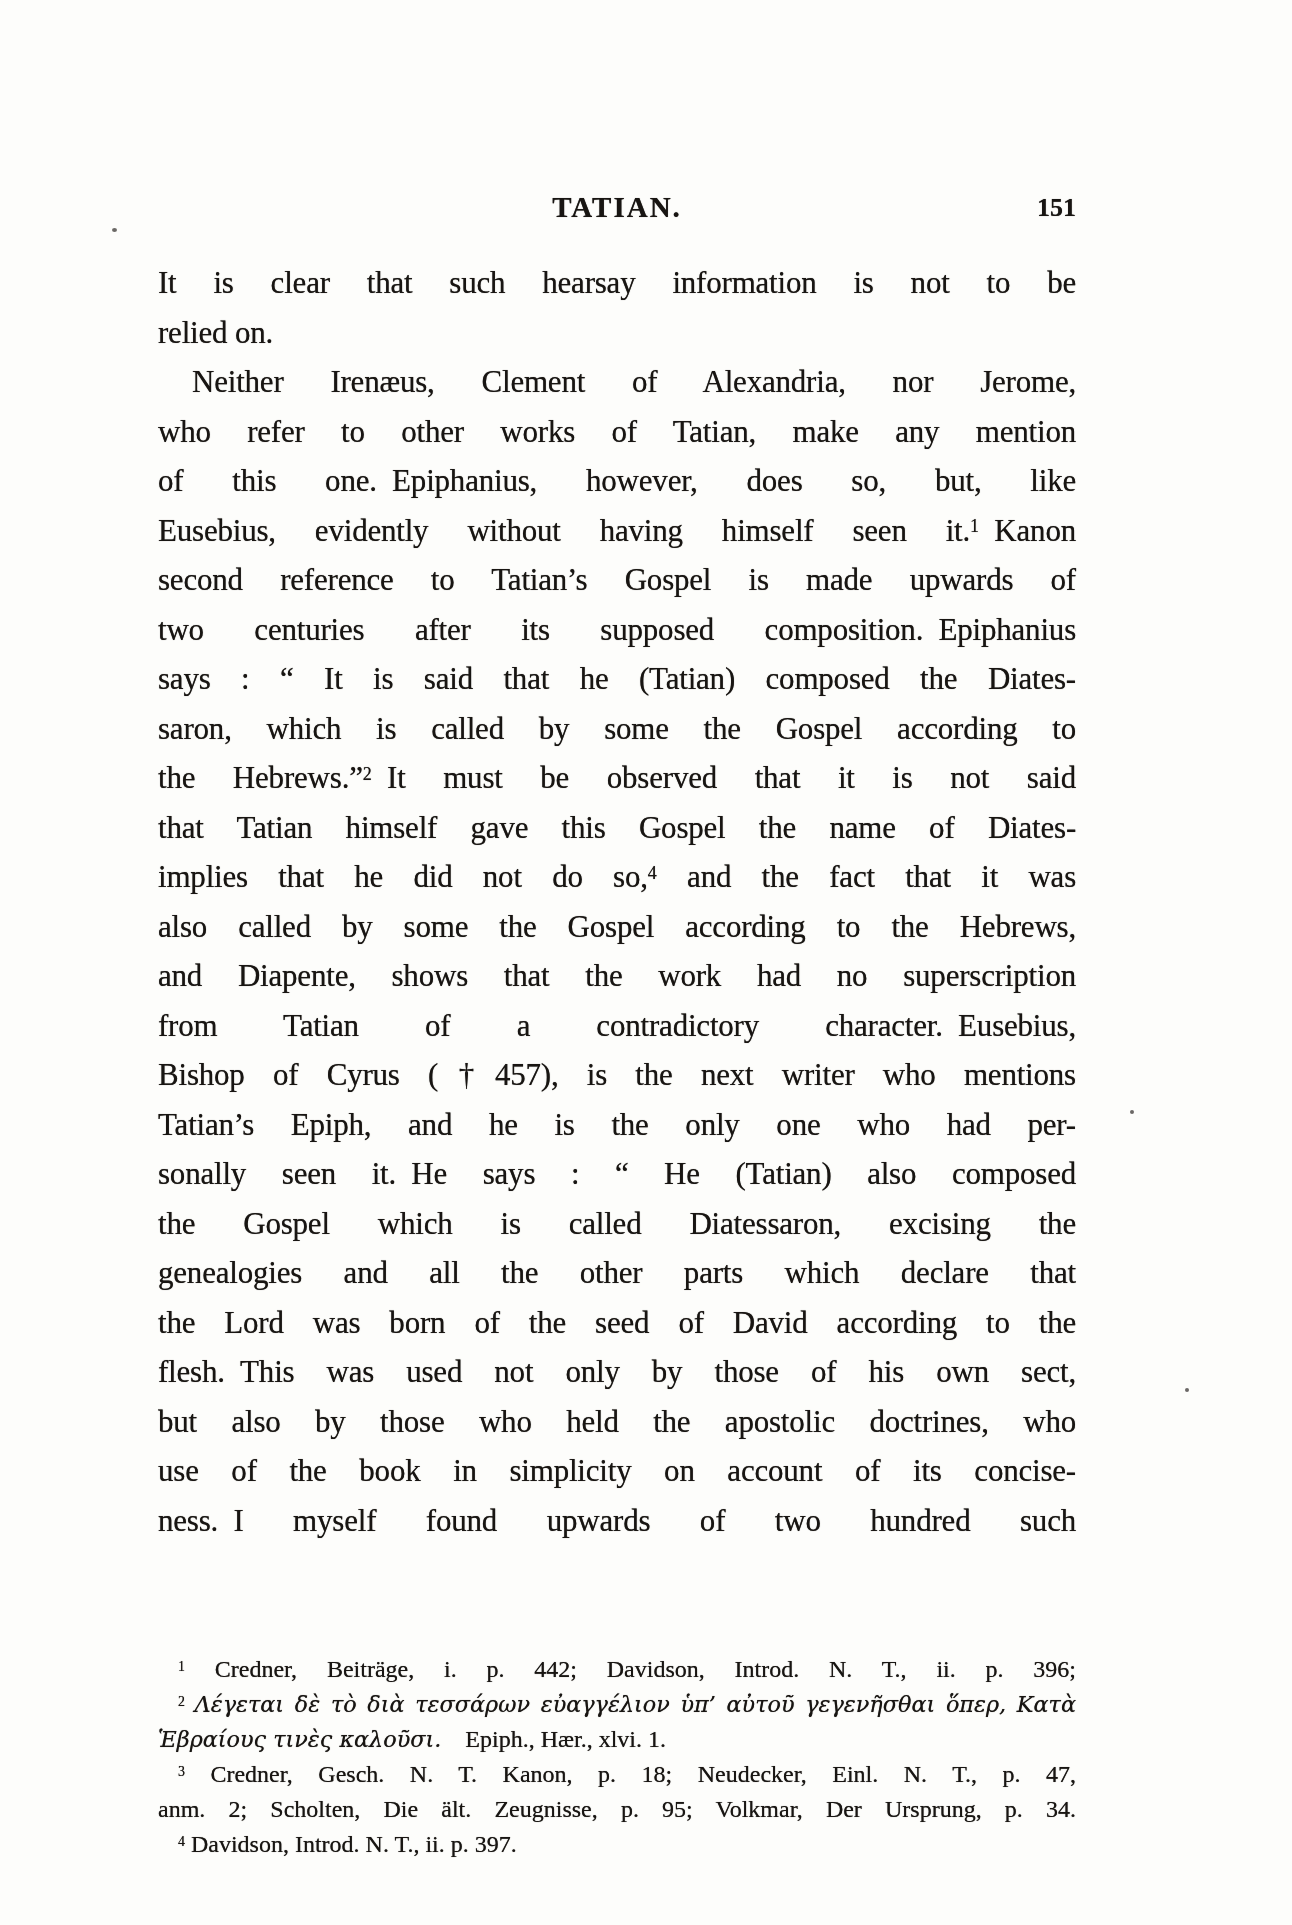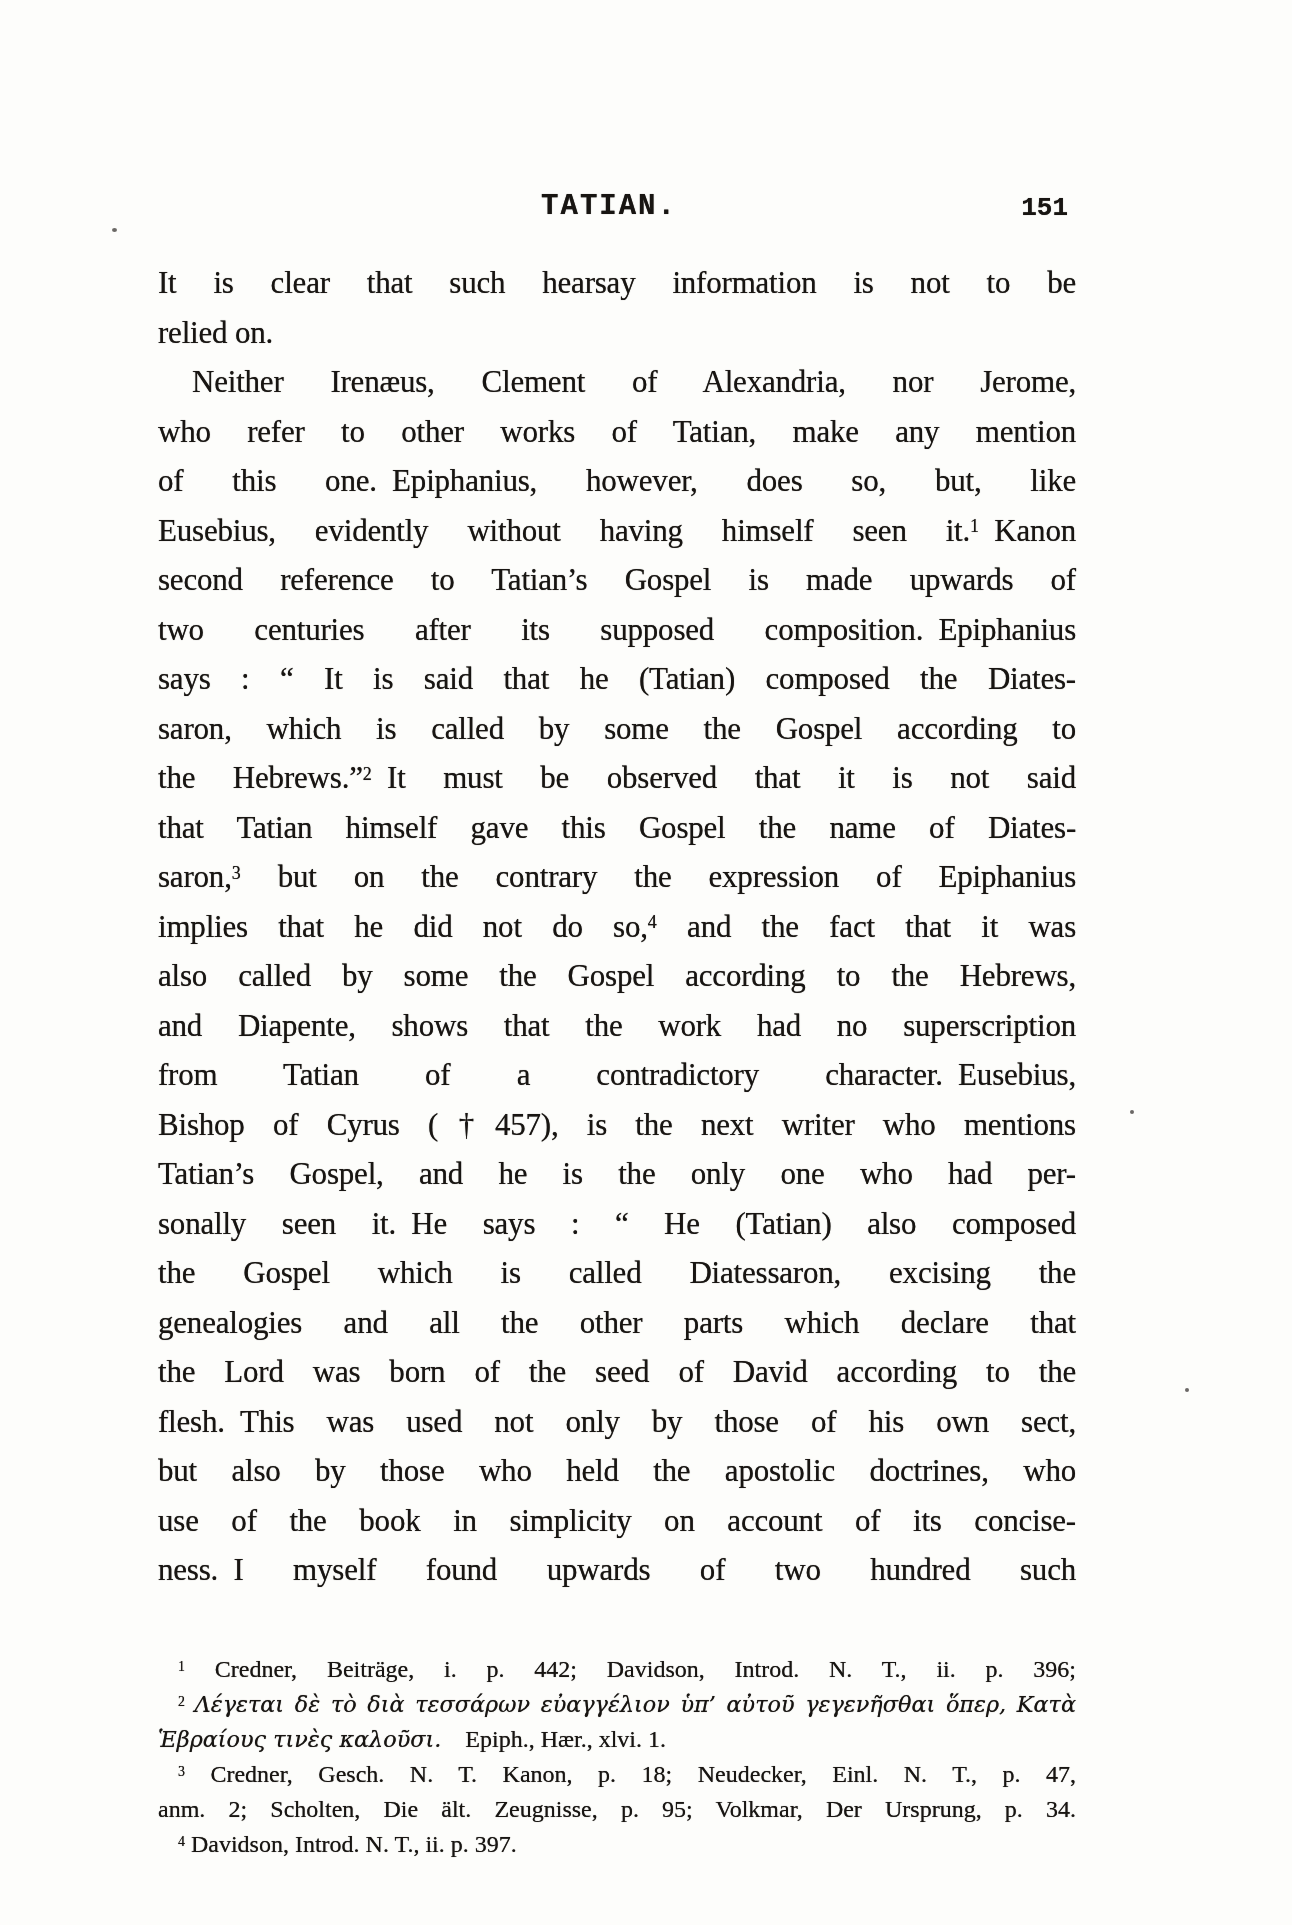--- a/index.html
+++ b/index.html
@@ -15,24 +15,23 @@
     background: var(--paper);
     overflow: hidden;
     color: var(--ink);
     font-family: "Liberation Serif", "DejaVu Serif", serif;
     text-shadow: 0 0 0.7px rgba(24,21,18,0.8);
   }
   
   .running-head {
     position: absolute;
     top: 191px;
-    left: 150px;
+    left: 158px;
     width: 918px;
     height: 34px;
-    font-family: Liberation Mono, monospace;
   }
   .title {
     position: absolute;
     left: 0; right: 0;
     text-align: center;
     font-size: 29px;
     font-weight: bold;
     letter-spacing: 2px;
     line-height: 32px;
   }
@@ -110,27 +109,26 @@
       <div class="line indent"><span>Neither Irenæus, Clement of Alexandria, nor Jerome,</span></div>
       <div class="line"><span>who refer to other works of Tatian, make any mention</span></div>
       <div class="line"><span>of this one. Epiphanius, however, does so, but, like</span></div>
       <div class="line"><span>Eusebius, evidently without having himself seen it.</span><sup class="fn">1</sup><span> Kanon</span></div>
       <div class="line"><span>second reference to Tatian’s Gospel is made upwards of</span></div>
       <div class="line"><span>two centuries after its supposed composition. Epiphanius</span></div>
       <div class="line"><span>says : “ It is said that he (Tatian) composed the Diates-</span></div>
       <div class="line"><span>saron, which is called by some the Gospel according to</span></div>
       <div class="line"><span>the Hebrews.”</span><sup class="fn">2</sup><span> It must be observed that it is not said</span></div>
       <div class="line"><span>that Tatian himself gave this Gospel the name of Diates-</span></div>
-      <div class="line"><span>saron,</span><sup class="fn">3</sup><span> but on the contrary the expression of Epiphanius</span></div>
       <div class="line"><span>implies that he did not do so,</span><sup class="fn">4</sup><span> and the fact that it was</span></div>
       <div class="line"><span>also called by some the Gospel according to the Hebrews,</span></div>
       <div class="line"><span>and Diapente, shows that the work had no superscription</span></div>
       <div class="line"><span>from Tatian of a contradictory character. Eusebius,</span></div>
       <div class="line"><span>Bishop of Cyrus (†457), is the next writer who mentions</span></div>
-      <div class="line"><span>Tatian’s Gospel, and he is the only one who had per-</span></div>
+      <div class="line"><span>Tatian’s Epiph, and he is the only one who had per-</span></div>
       <div class="line"><span>sonally seen it. He says : “ He (Tatian) also composed</span></div>
       <div class="line"><span>the Gospel which is called </span><span class="it">Diatessaron</span><span>, excising the</span></div>
       <div class="line"><span>genealogies and all the other parts which declare that</span></div>
       <div class="line"><span>the Lord was born of the seed of David according to the</span></div>
       <div class="line"><span>flesh. This was used not only by those of his own sect,</span></div>
       <div class="line"><span>but also by those who held the apostolic doctrines, who</span></div>
       <div class="line"><span>use of the book in simplicity on account of its concise-</span></div>
       <div class="line"><span>ness. I myself found upwards of two hundred such</span></div>
     </div>
 

